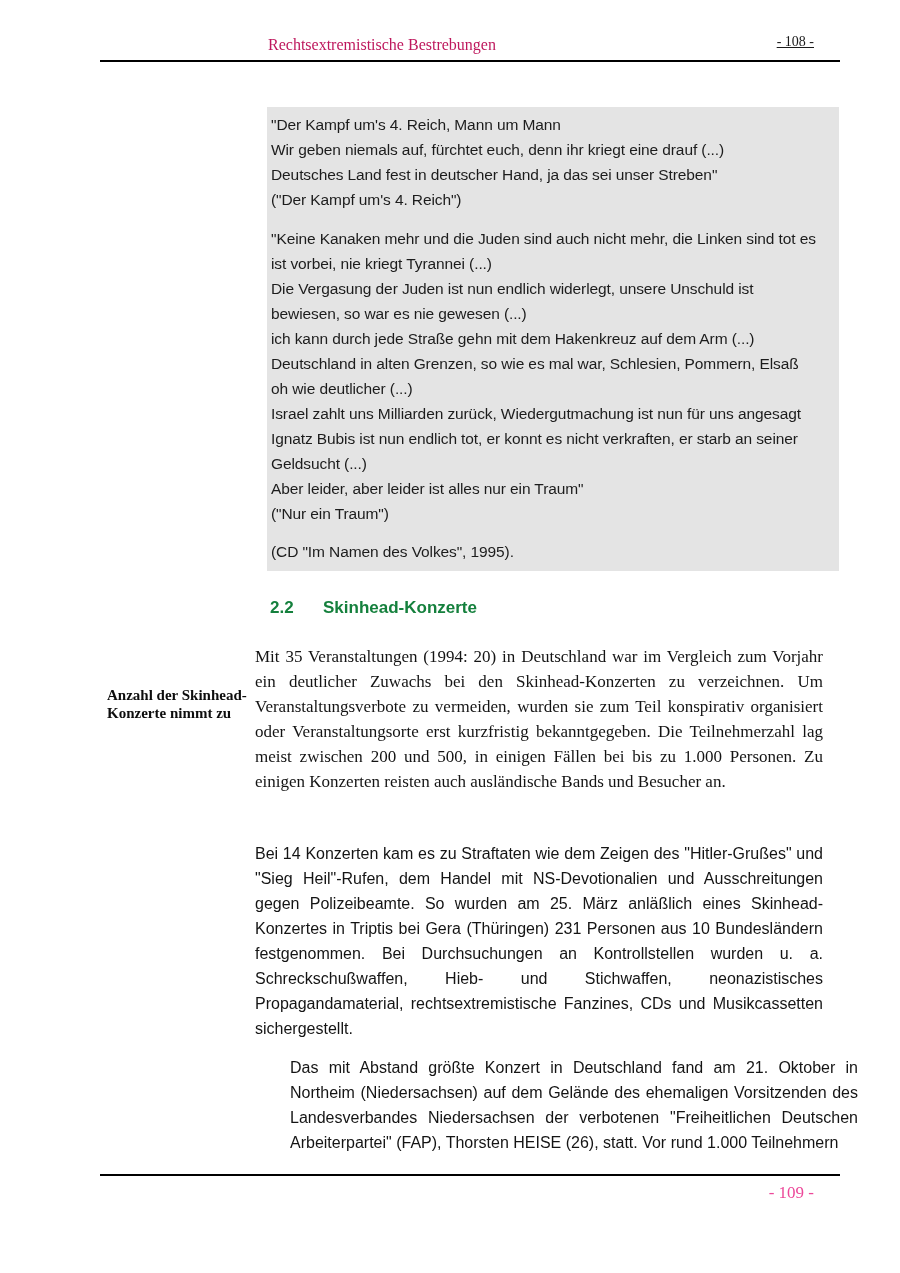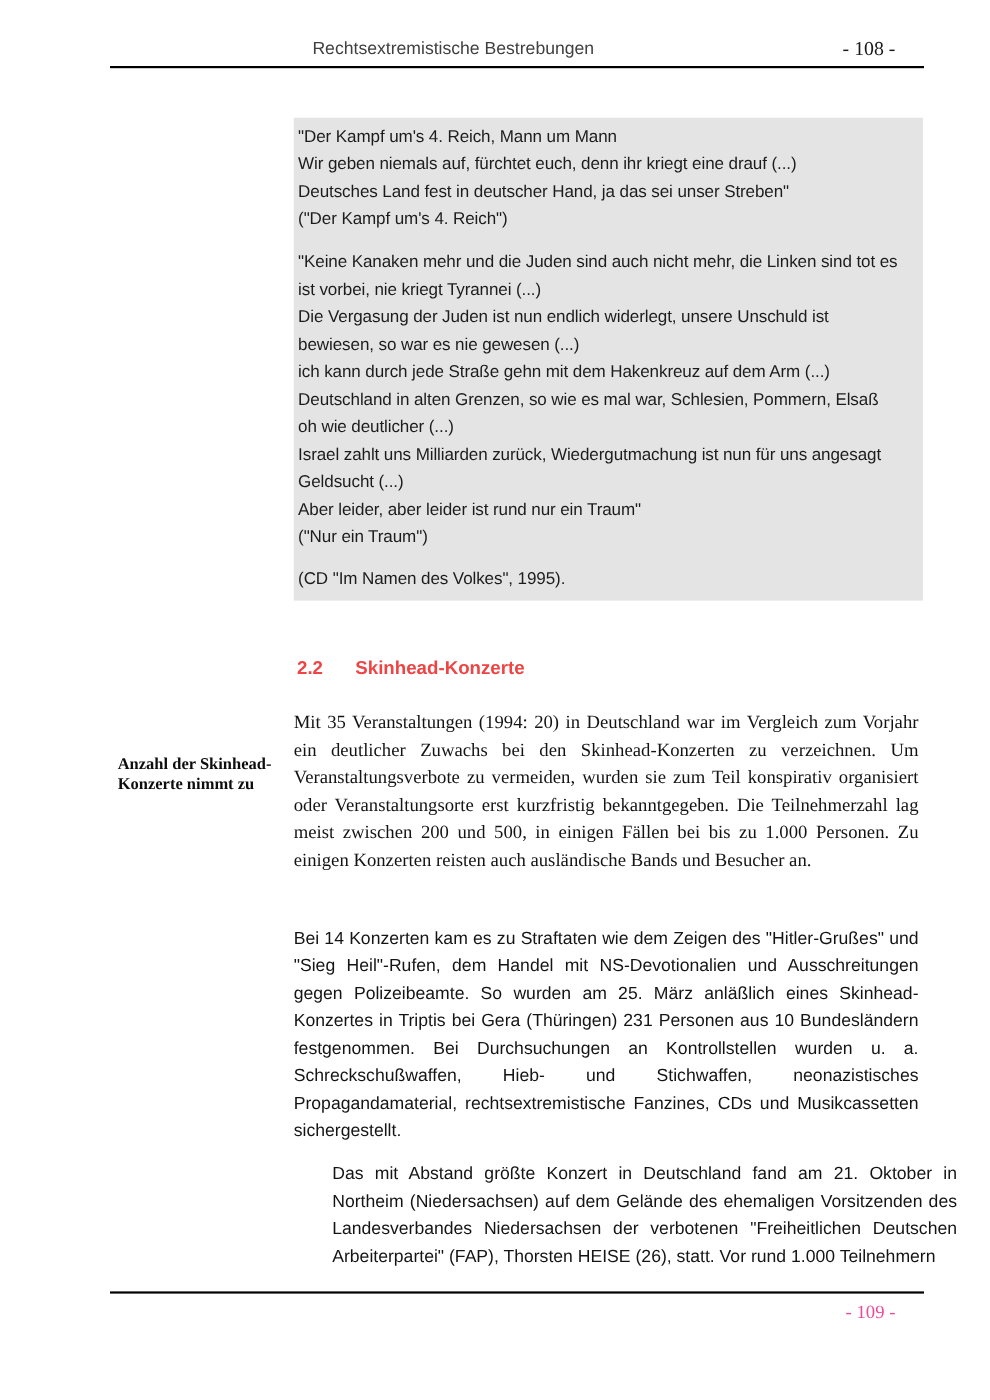--- a/index.html
+++ b/index.html
@@ -13,32 +13,32 @@
     height: 1273px;
     background: #ffffff;
     color: #121212;
     font-family: "Liberation Sans", sans-serif;
     overflow: hidden;
   }
   .header-title {
     position: absolute;
     left: 268px;
     top: 36px;
-    font-family: Liberation Sans, sans-serif;
+    font-family: Liberation Serif, serif;
     font-size: 16px;
-    color: #404040;
-    margin-left: 16px;
+    color: #be185d;
   }
   .header-page {
     position: absolute;
     right: 86px;
     top: 34px;
     font-family: "Liberation Serif", serif;
-    font-size: 18px;
+    font-size: 14px;
     color: #1a1a1a;
+    text-decoration: underline;
   }
   .rule {
     position: absolute;
     left: 100px;
     width: 740px;
     height: 2px;
     background: #000000;
   }
   .top-rule { top: 60px; }
   .bottom-rule { top: 1174px; }
@@ -59,21 +59,21 @@
   .qline { white-space: nowrap; }
   .stanza-2 { margin-top: 14px; }
   .quote-citation { margin-top: 13px; white-space: nowrap; }
 
   .section-heading {
     position: absolute;
     left: 270px;
     top: 598px;
     font-weight: bold;
     font-size: 17px;
-    color: #ef4444;
+    color: #15803d;
   }
   .section-number {
     display: inline-block;
     width: 53px;
   }
 
   .margin-note {
     position: absolute;
     left: 107px;
     top: 651px;
@@ -82,21 +82,21 @@
     font-weight: bold;
     font-size: 15px;
     line-height: 17.5px;
     white-space: pre-line;
     color: #0d0d0d;
     margin-top: 36px;
   }
 
   .para {
     position: absolute;
-    left: 267px;
+    left: 255px;
     width: 568px;
     margin: 0;
     text-align: justify;
     color: #141414;
   }
   .para-1 {
     top: 644px;
     font-family: "Liberation Serif", serif;
     font-size: 17px;
     line-height: 25px;
@@ -142,22 +142,23 @@
       </div>
     <div class="stanza stanza-2">
         <div class="qline">"Keine Kanaken mehr und die Juden sind auch nicht mehr, die Linken sind tot es</div>
         <div class="qline">ist vorbei, nie kriegt Tyrannei (...)</div>
         <div class="qline">Die Vergasung der Juden ist nun endlich widerlegt,  unsere Unschuld ist</div>
         <div class="qline">bewiesen, so war es nie gewesen (...)</div>
         <div class="qline">ich kann durch jede Straße gehn mit dem Hakenkreuz auf dem Arm (...)</div>
         <div class="qline">Deutschland in alten Grenzen, so wie es mal war, Schlesien, Pommern, Elsaß</div>
         <div class="qline">oh wie deutlicher (...)</div>
         <div class="qline">Israel zahlt uns Milliarden zurück, Wiedergutmachung ist nun für uns angesagt</div>
+        <div class="qline">Ignatz Bubis ist nun endlich tot, er konnt es nicht verkraften, er starb an seiner</div>
         <div class="qline">Geldsucht (...)</div>
-        <div class="qline">Aber leider, aber leider ist rund nur ein Traum"</div>
+        <div class="qline">Aber leider, aber leider ist alles nur ein Traum"</div>
         <div class="qline">("Nur ein Traum")</div>
       </div>
     <div class="quote-citation">(CD "Im Namen des Volkes", 1995).</div>
   </div>
 
   <div class="section-heading">
     <span class="section-number">2.2</span><span class="section-title">Skinhead-Konzerte</span>
   </div>
 
   <div class="margin-note">Anzahl der Skinhead-

